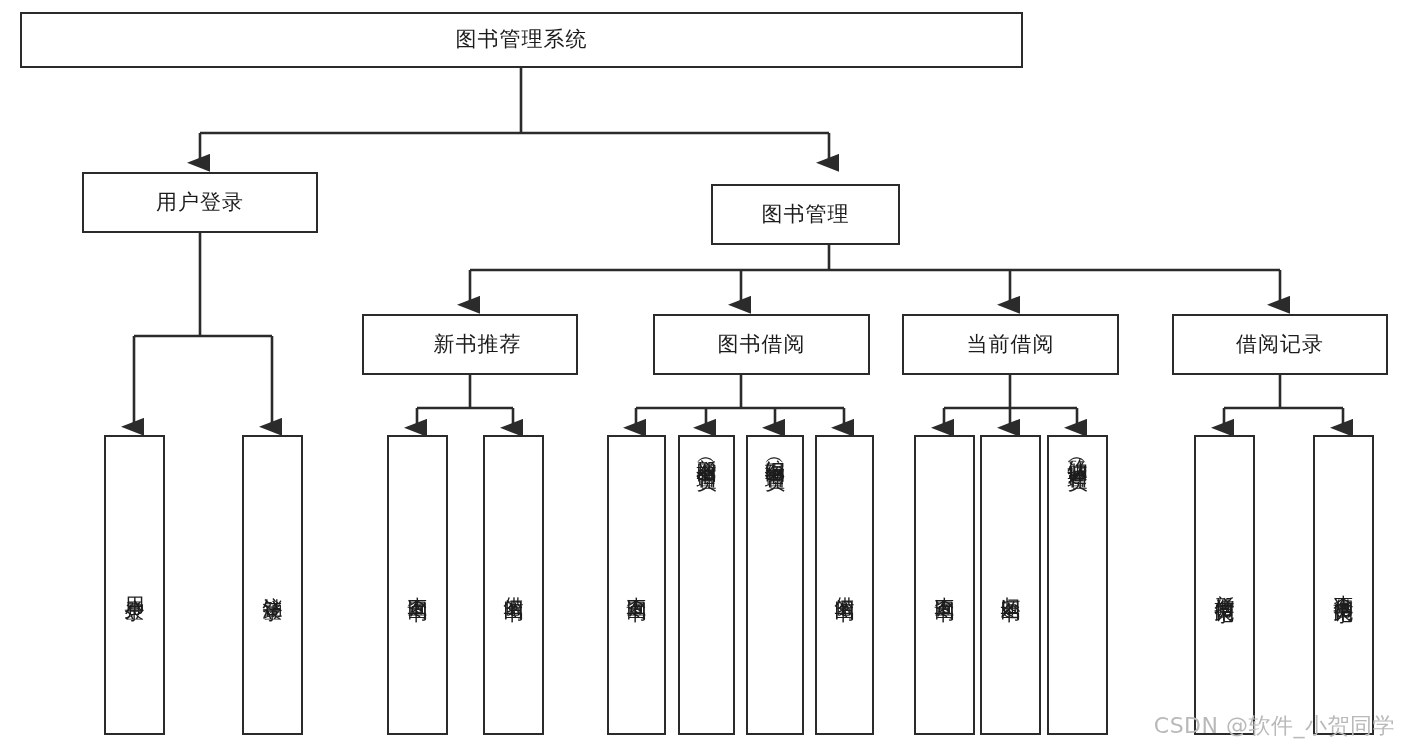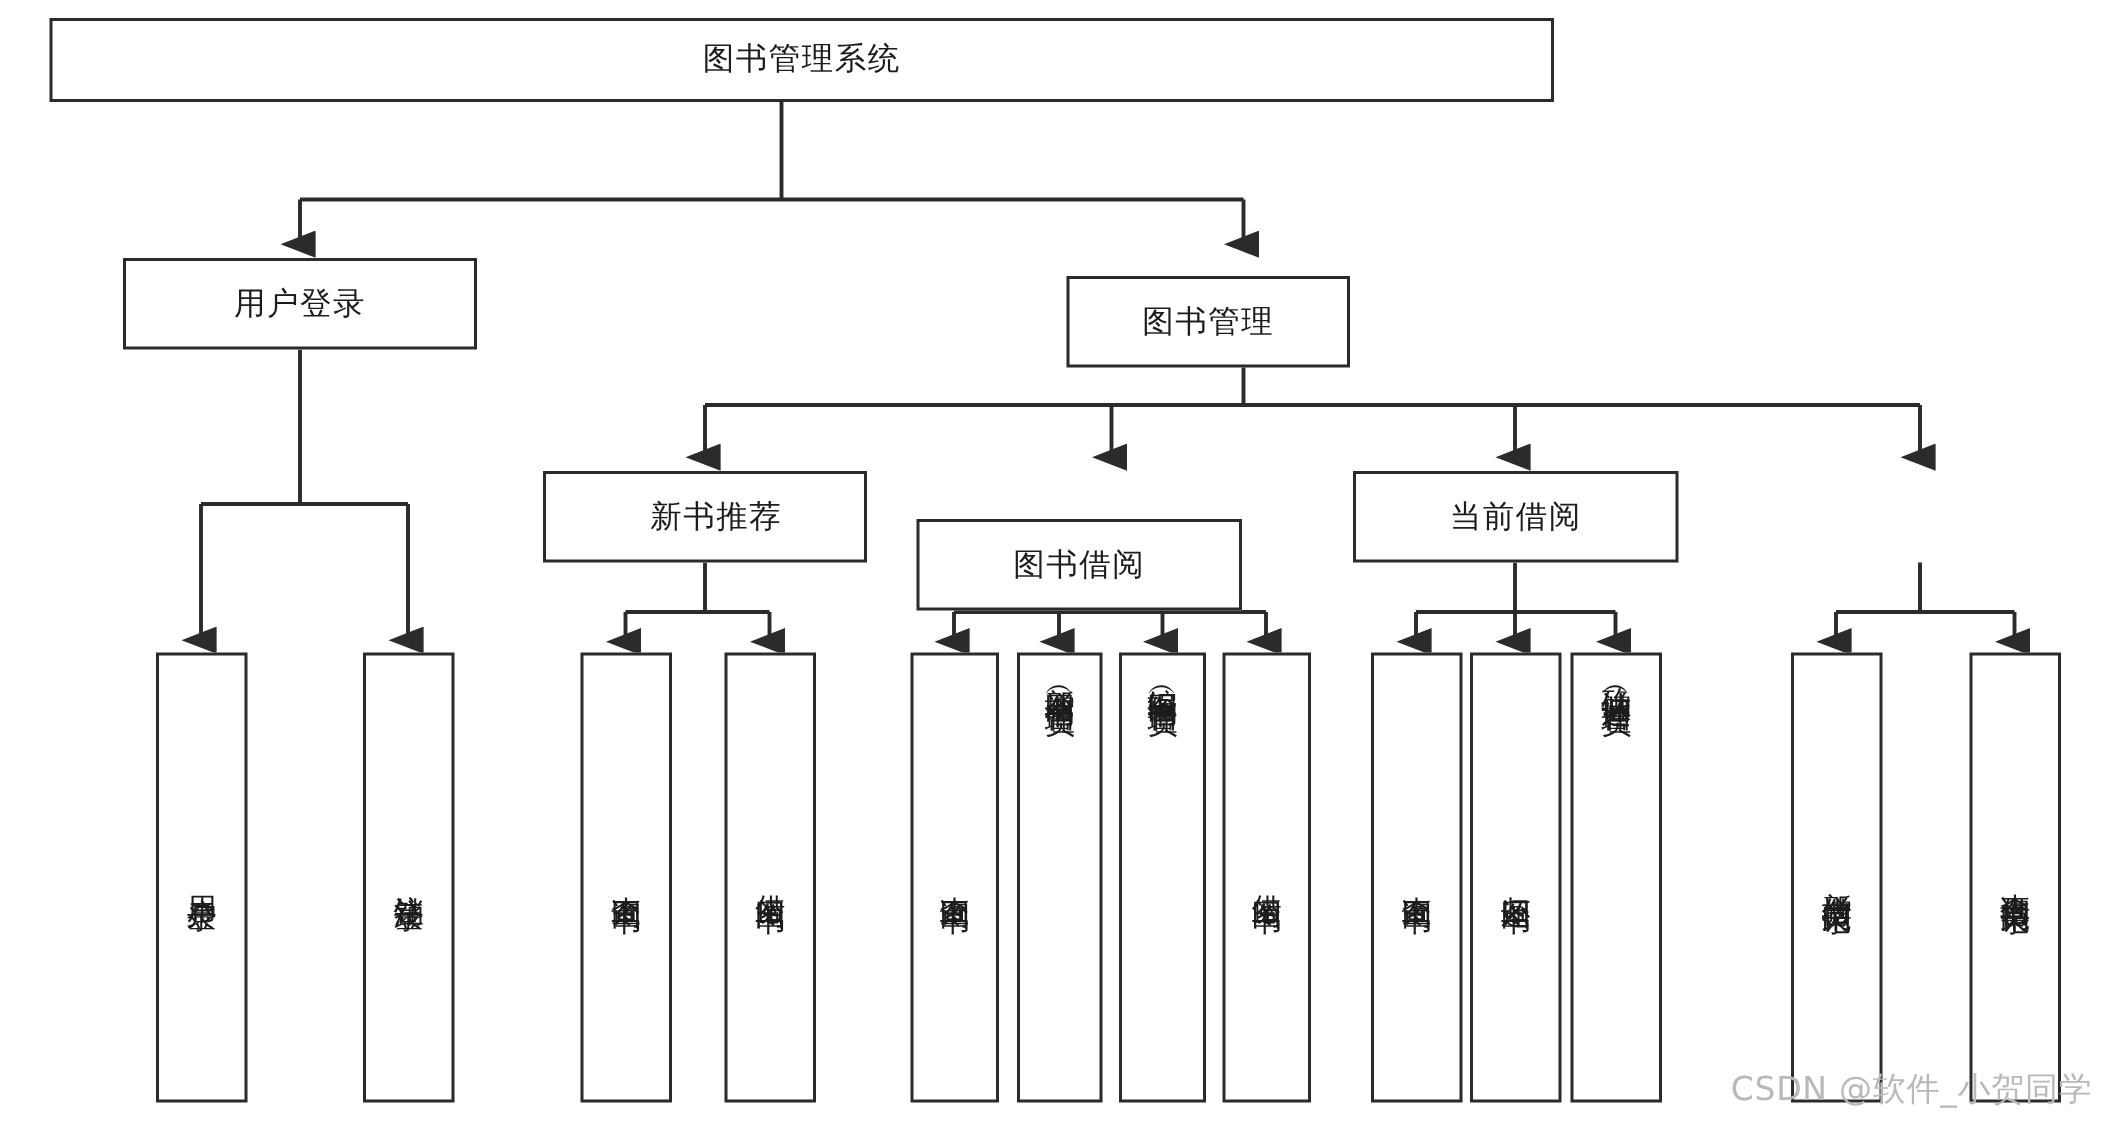--- a/index.html
+++ b/index.html
@@ -119,39 +119,42 @@
       <path d="M1010,408 L1010,427" marker-end="url(#arrow)"></path>
       <path d="M1077,408 L1077,427" marker-end="url(#arrow)"></path>
 
       <path d="M1280,375 L1280,408"></path>
       <path d="M1224,408 L1343,408"></path>
       <path d="M1224,408 L1224,427" marker-end="url(#arrow)"></path>
       <path d="M1343,408 L1343,427" marker-end="url(#arrow)"></path>
     </g>
   </svg>
 
-  <div class="node" style="left:33px; top:12px; width:1003px; height:56px;">
+  <div class="node" style="left:20px; top:12px; width:1003px; height:56px;">
     <span class="label">图书管理系统</span>
   </div>
 
   <div class="node" style="left:82px; top:172px; width:236px; height:61px;">
     <span class="label">用户登录</span>
   </div>
   <div class="node" style="left:711px; top:184px; width:189px; height:61px;">
     <span class="label">图书管理</span>
   </div>
 
   <div class="node" style="left:362px; top:314px; width:216px; height:61px;padding-left:15px;">
     <span class="label">新书推荐</span>
   </div>
-  <div class="node" style="left:611px; top:314px; width:217px; height:61px;margin-top:32px;">
+  <div class="node" style="left:653px; top:314px; width:217px; height:61px;">
     <span class="label">图书借阅</span>
   </div>
   <div class="node" style="left:902px; top:314px; width:217px; height:61px;">
     <span class="label">当前借阅</span>
+  </div>
+  <div class="node" style="left:1172px; top:314px; width:216px; height:61px;">
+    <span class="label">借阅记录</span>
   </div>
 
   <div class="node vert centered" style="left:104px; top:435px; width:61px; height:300px;">
     <span class="label">用户登录</span>
   </div>
   <div class="node vert centered" style="left:242px; top:435px; width:61px; height:300px;">
     <span class="label">注销登录</span>
   </div>
   <div class="node vert centered" style="left:387px; top:435px; width:61px; height:300px;">
     <span class="label">查询图书</span>

